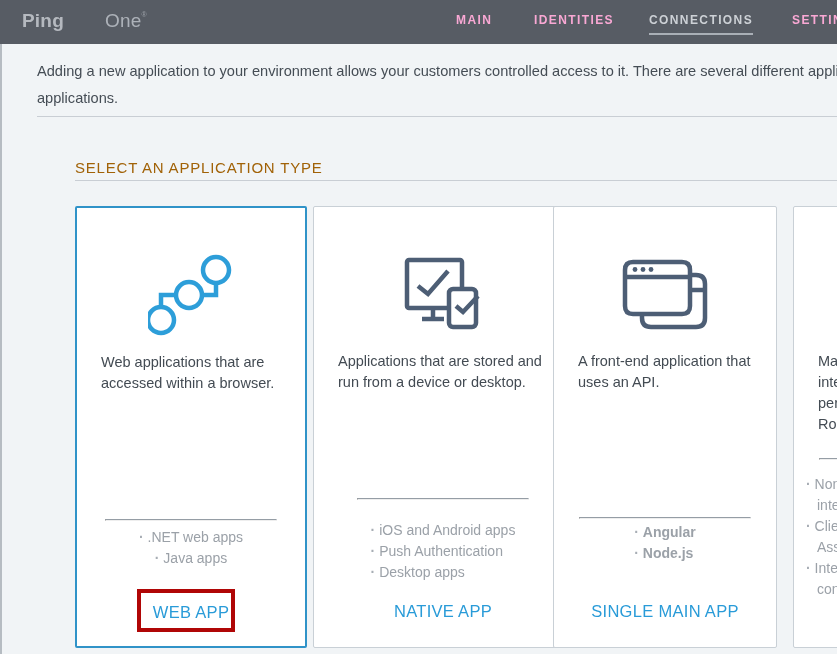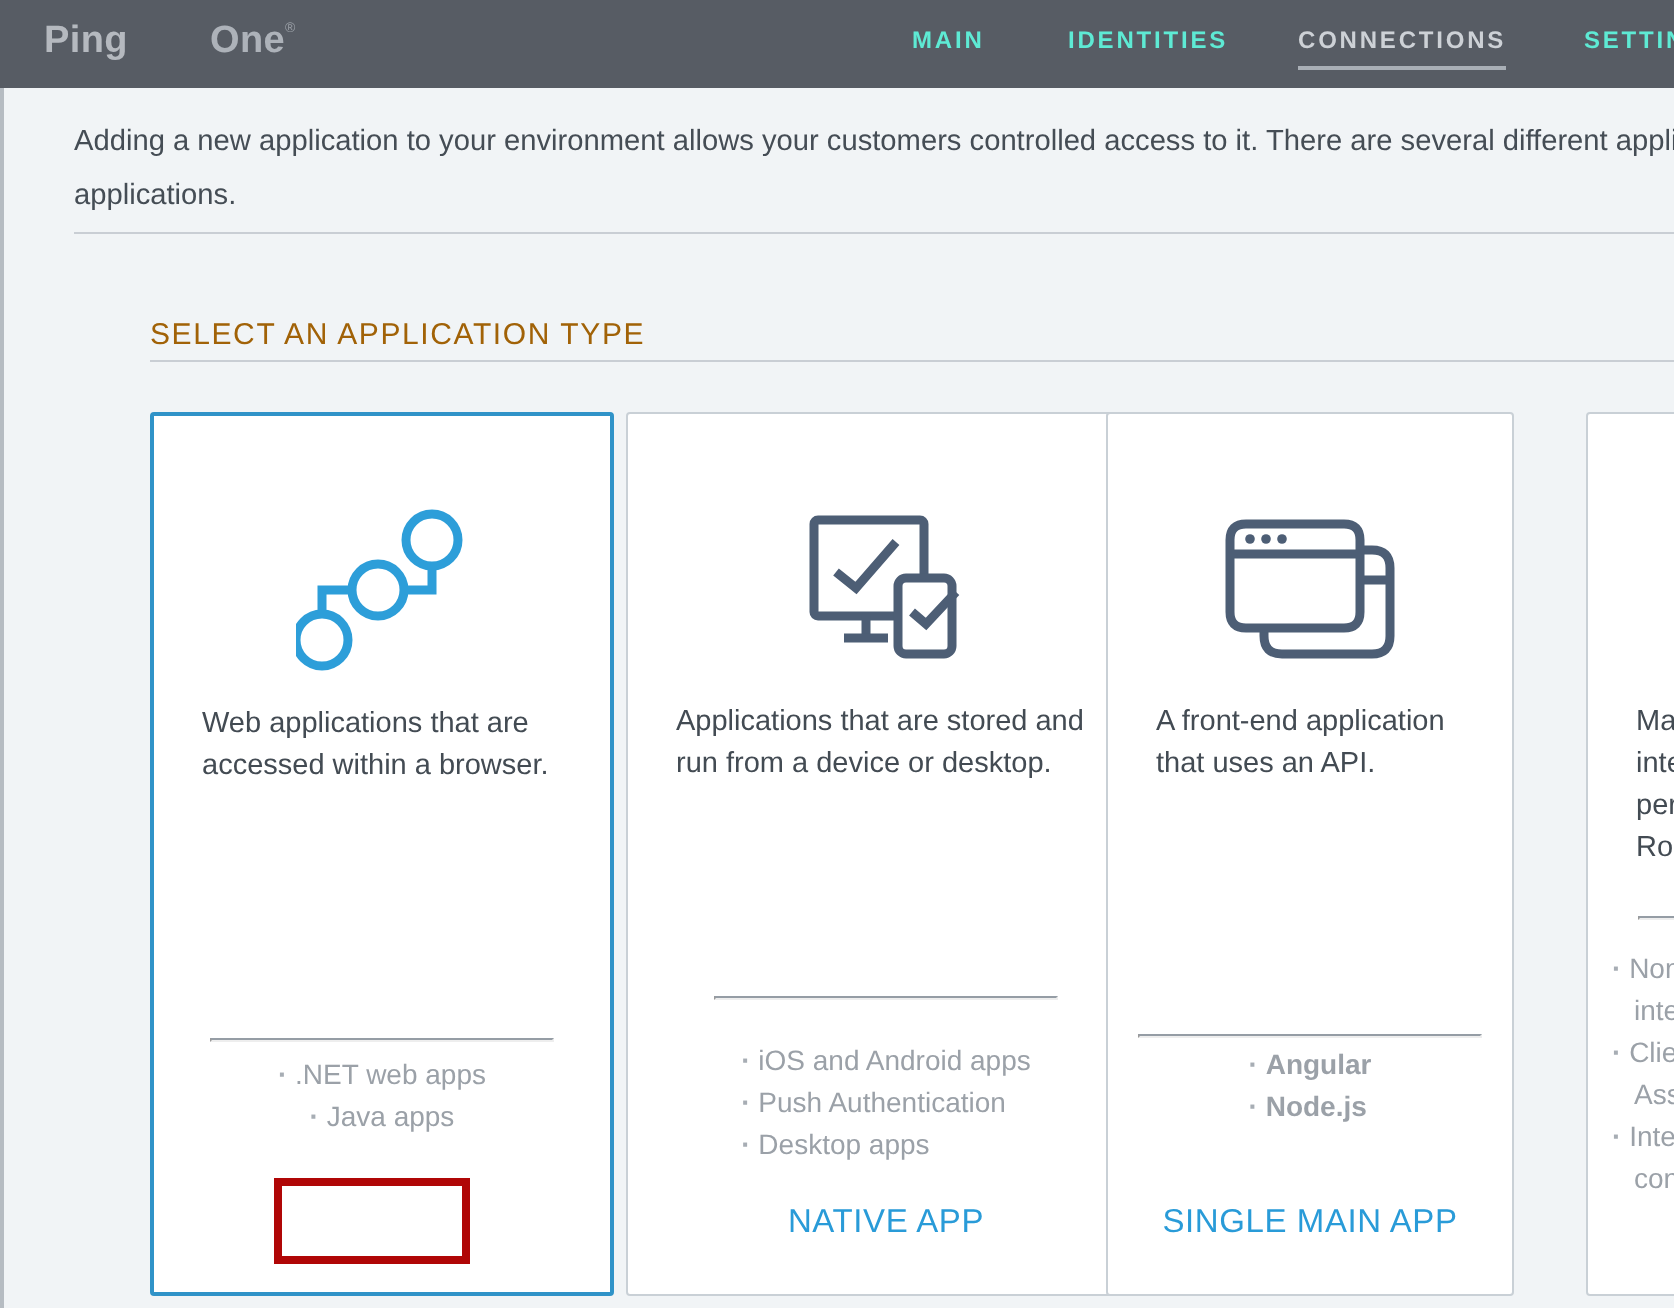--- a/index.html
+++ b/index.html
@@ -13,26 +13,26 @@
   
   .header{
     position:absolute;left:0;top:0;width:837px;height:44px;
     background:#575c64;
   }
   .logo{
     position:absolute;left:22px;top:10px;
     font-size:19px;color:#b5b9bf;letter-spacing:.2px;white-space:nowrap;
   }
   .logo .bold{font-weight:700;}
-  .logo .light{font-weight:700;color:#adb2b9;padding-left:41px;}
+  .logo .light{font-weight:400;color:#adb2b9;padding-left:41px;}
   .logo .tm{font-size:7px;vertical-align:top;position:relative;top:1px;color:#9ba0a7;}
   .nav-item{
     position:absolute;top:13px;
     font-size:12px;font-weight:600;letter-spacing:1.4px;
-    color:#5eead4;white-space:nowrap;cursor:pointer;
+    color:#f9a8d4;white-space:nowrap;cursor:pointer;
     padding-bottom:6px;
   }
   .nav-item.active{color:#cdd1d6;border-bottom:2px solid #a9afb6;}
   .nav-main{left:456px;}
   .nav-identities{left:534px;}
   .nav-connections{left:649px;}
   .nav-settings{left:792px;}
   
   .content{
     position:absolute;left:0;top:44px;width:835px;height:610px;
@@ -57,21 +57,21 @@
     border-top:1px solid #c9ced4;
   }
   
   .card{
     position:absolute;top:206px;height:442px;box-sizing:border-box;
     background:#ffffff;border:1px solid #c9d0d6;border-radius:2px;
   }
   .card.selected{border:2px solid #3093c8;}
   .card1{left:75px;width:232px;}
   .card2{left:313px;width:260px;}
-  .card3{left:553px;width:204px;}
+  .card3{left:553px;width:224px;}
   .card4{left:793px;width:224px;}
   .icon-wrap{
     position:absolute;left:0;right:0;top:44px;height:86px;
     display:flex;align-items:center;justify-content:center;
   }
   .desc{
     position:absolute;left:0;top:144px;margin:0;padding:0 24px;
     font-size:14.5px;line-height:21px;color:#434b53;
   }
   .card4 .desc{max-width:152px;}
@@ -141,20 +141,21 @@
         <path d="M54 42 H68 V30"></path>
       </g>
     </svg>
   </div>
   <p class="desc">Web applications that are accessed within a browser.</p>
   <hr class="card-div">
   <ul class="examples">
     <li>.NET web apps</li>
     <li>Java apps</li>
   </ul>
+  <a class="type-link">WEB APP</a>
 </div>
 
 <div class="card card2">
   <div class="icon-wrap">
     <svg width="78" height="74" viewBox="0 0 78 74">
       <g fill="none" stroke="#4d5e75" stroke-width="4.5">
         <rect x="3" y="3" width="55" height="48" rx="2"></rect>
         <path d="M14 29 L24 37 L44 14"></path>
         <path d="M29 51 V61"></path>
         <path d="M18 62 H40"></path>

